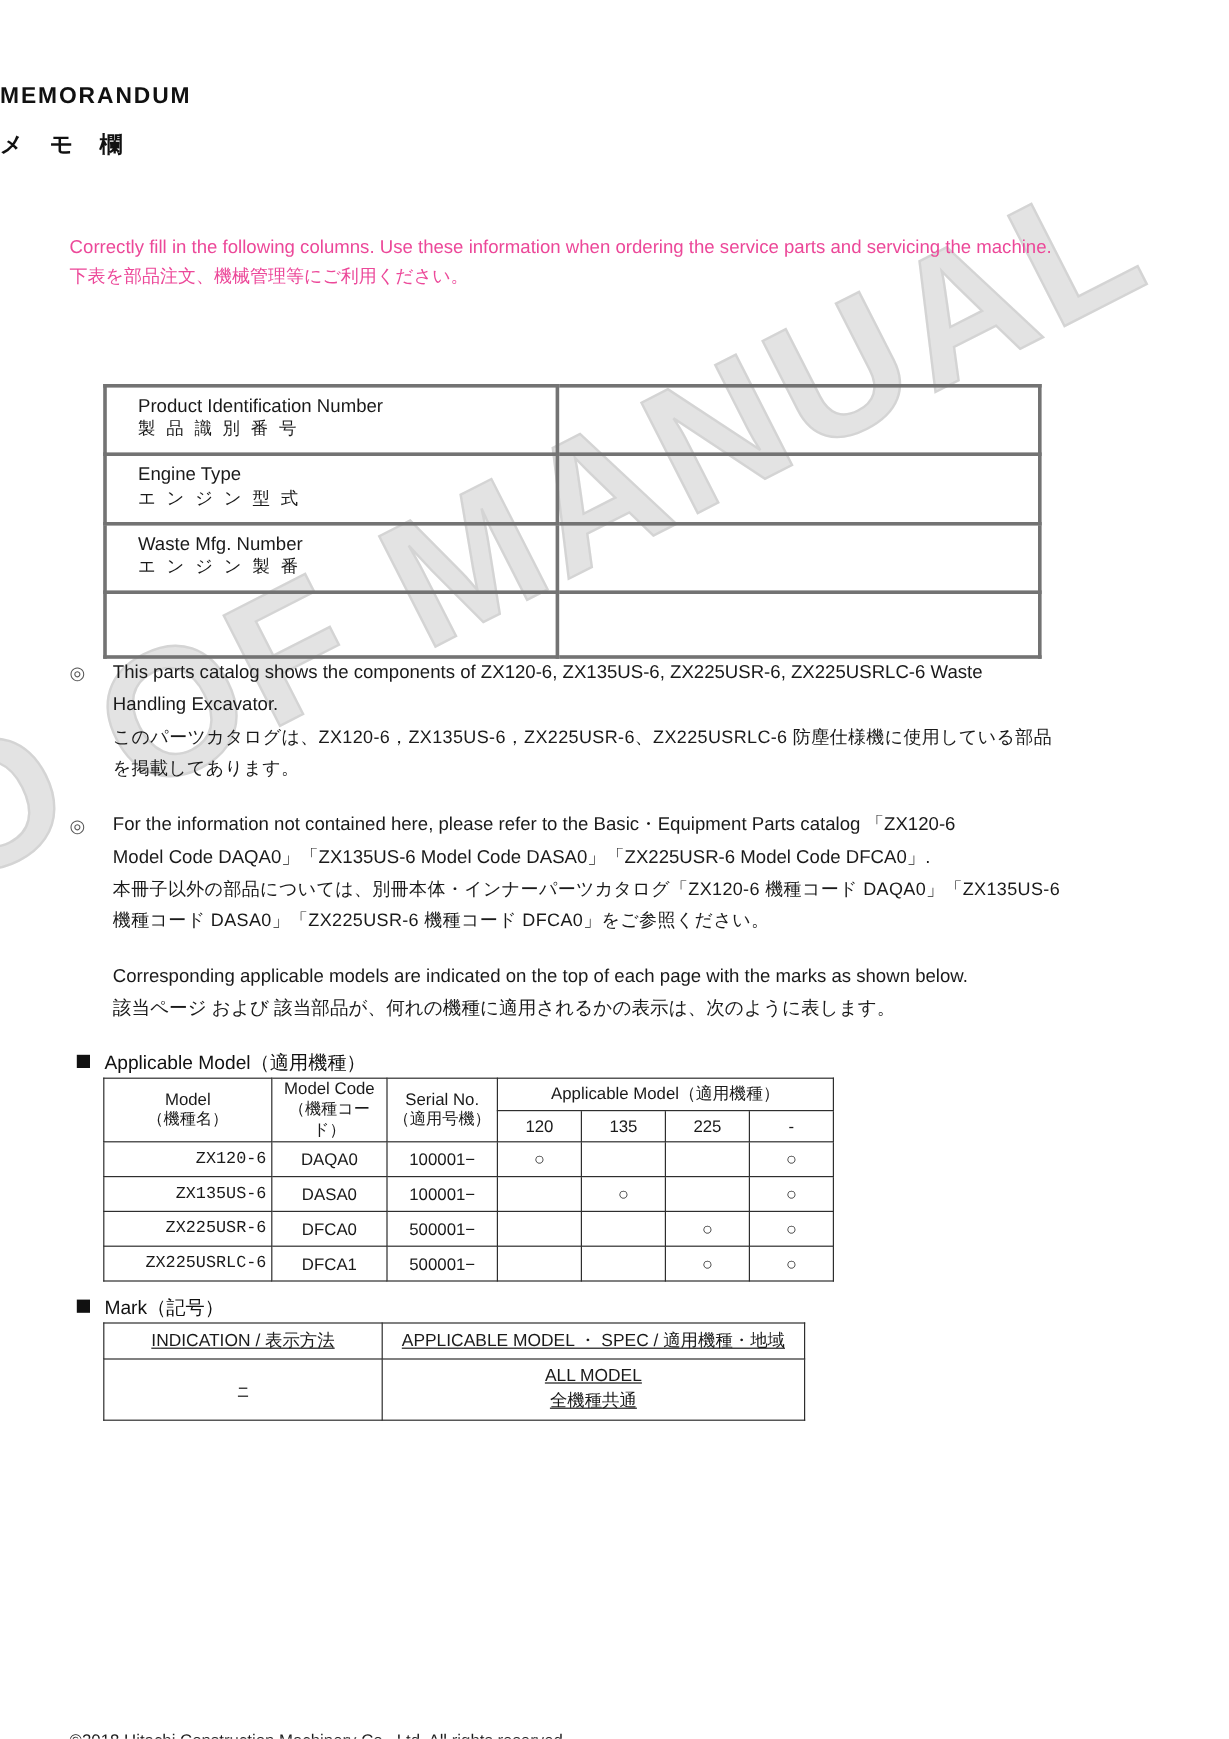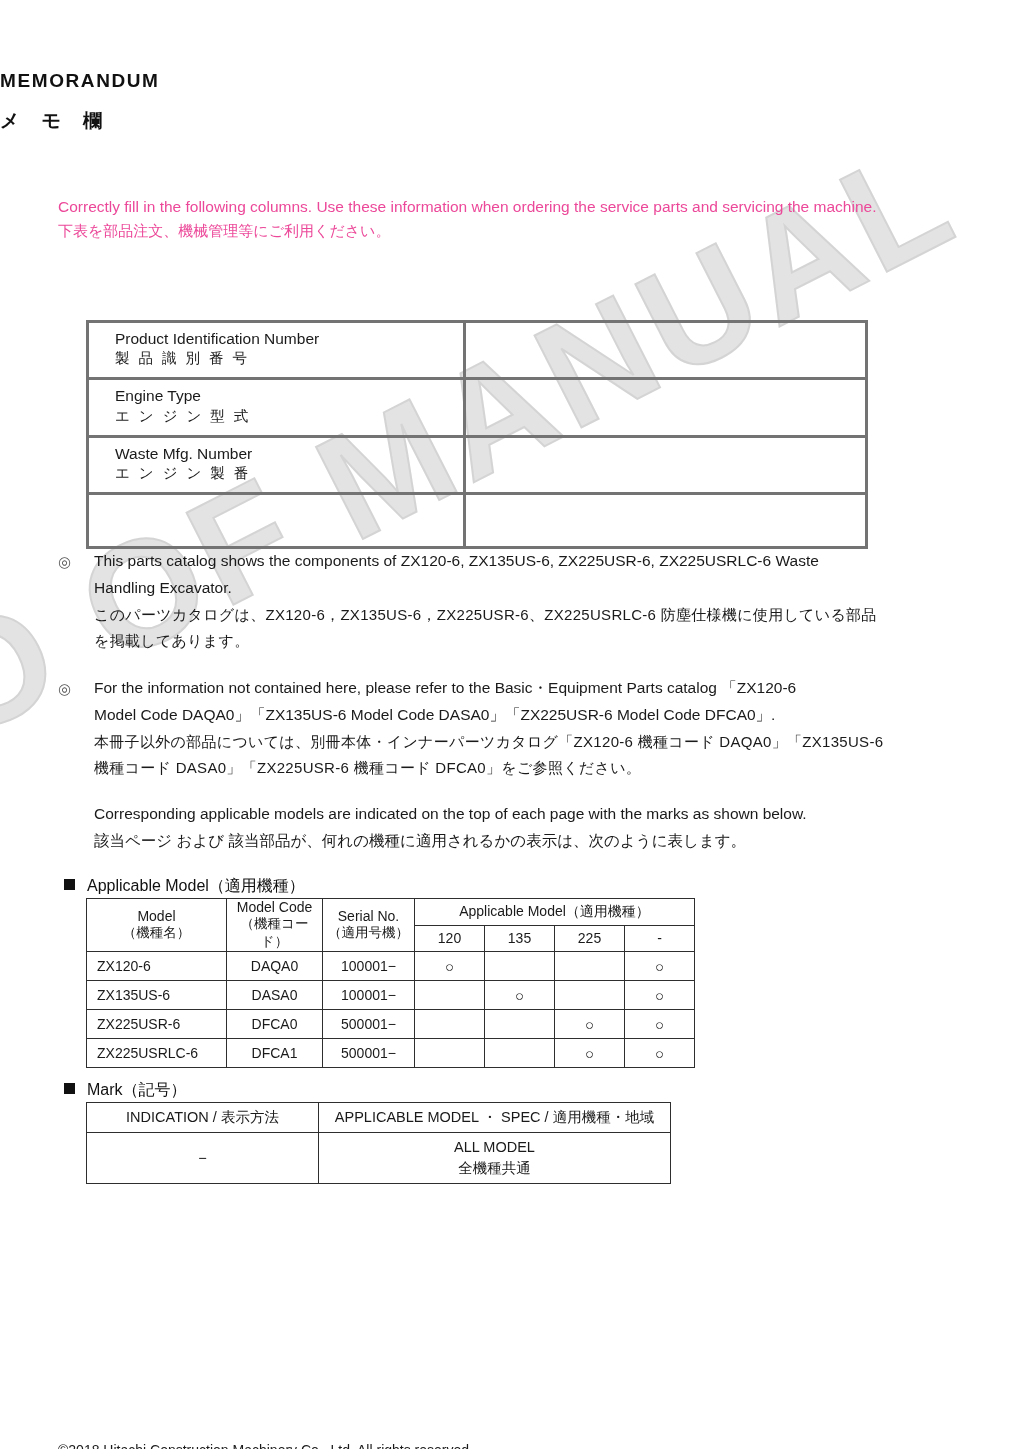--- a/index.html
+++ b/index.html
@@ -158,33 +158,34 @@
     border: 1px solid #2e2e2e;
     text-align: center;
     height: 26px;
     font-weight: normal;
     padding: 0 4px;
   }
   .am-table .c-model { width: 140px; }
   .am-table .c-code  { width: 96px; }
   .am-table .c-serial{ width: 92px; }
   .am-table .c-app   { width: 70px; }
-  .am-table td.left { text-align: left; padding-left: 10px; }
+  .am-table td.left { text-align: right; padding-left: 10px; font-family: Liberation Mono, monospace; }
   .am-table .circle { font-size: 15px; }
   .am-table .jp { font-size: 13.5px; }
   .am-table tbody td { height: 29px; }
 
   
   .mk-table {
     position: absolute;
     left: 86px;
     top: 1032px;
     border-collapse: collapse;
     font-size: 14.5px;
     background: transparent;
+    text-decoration: underline;
   }
   .mk-table th, .mk-table td {
     border: 1px solid #2e2e2e;
     text-align: center;
     font-weight: normal;
     padding: 4px 6px;
   }
   .mk-table .c-ind  { width: 232px; height: 30px; }
   .mk-table .c-spec { width: 352px; height: 30px; }
   .mk-table td.body-cell { height: 50px; line-height: 1.45; }

